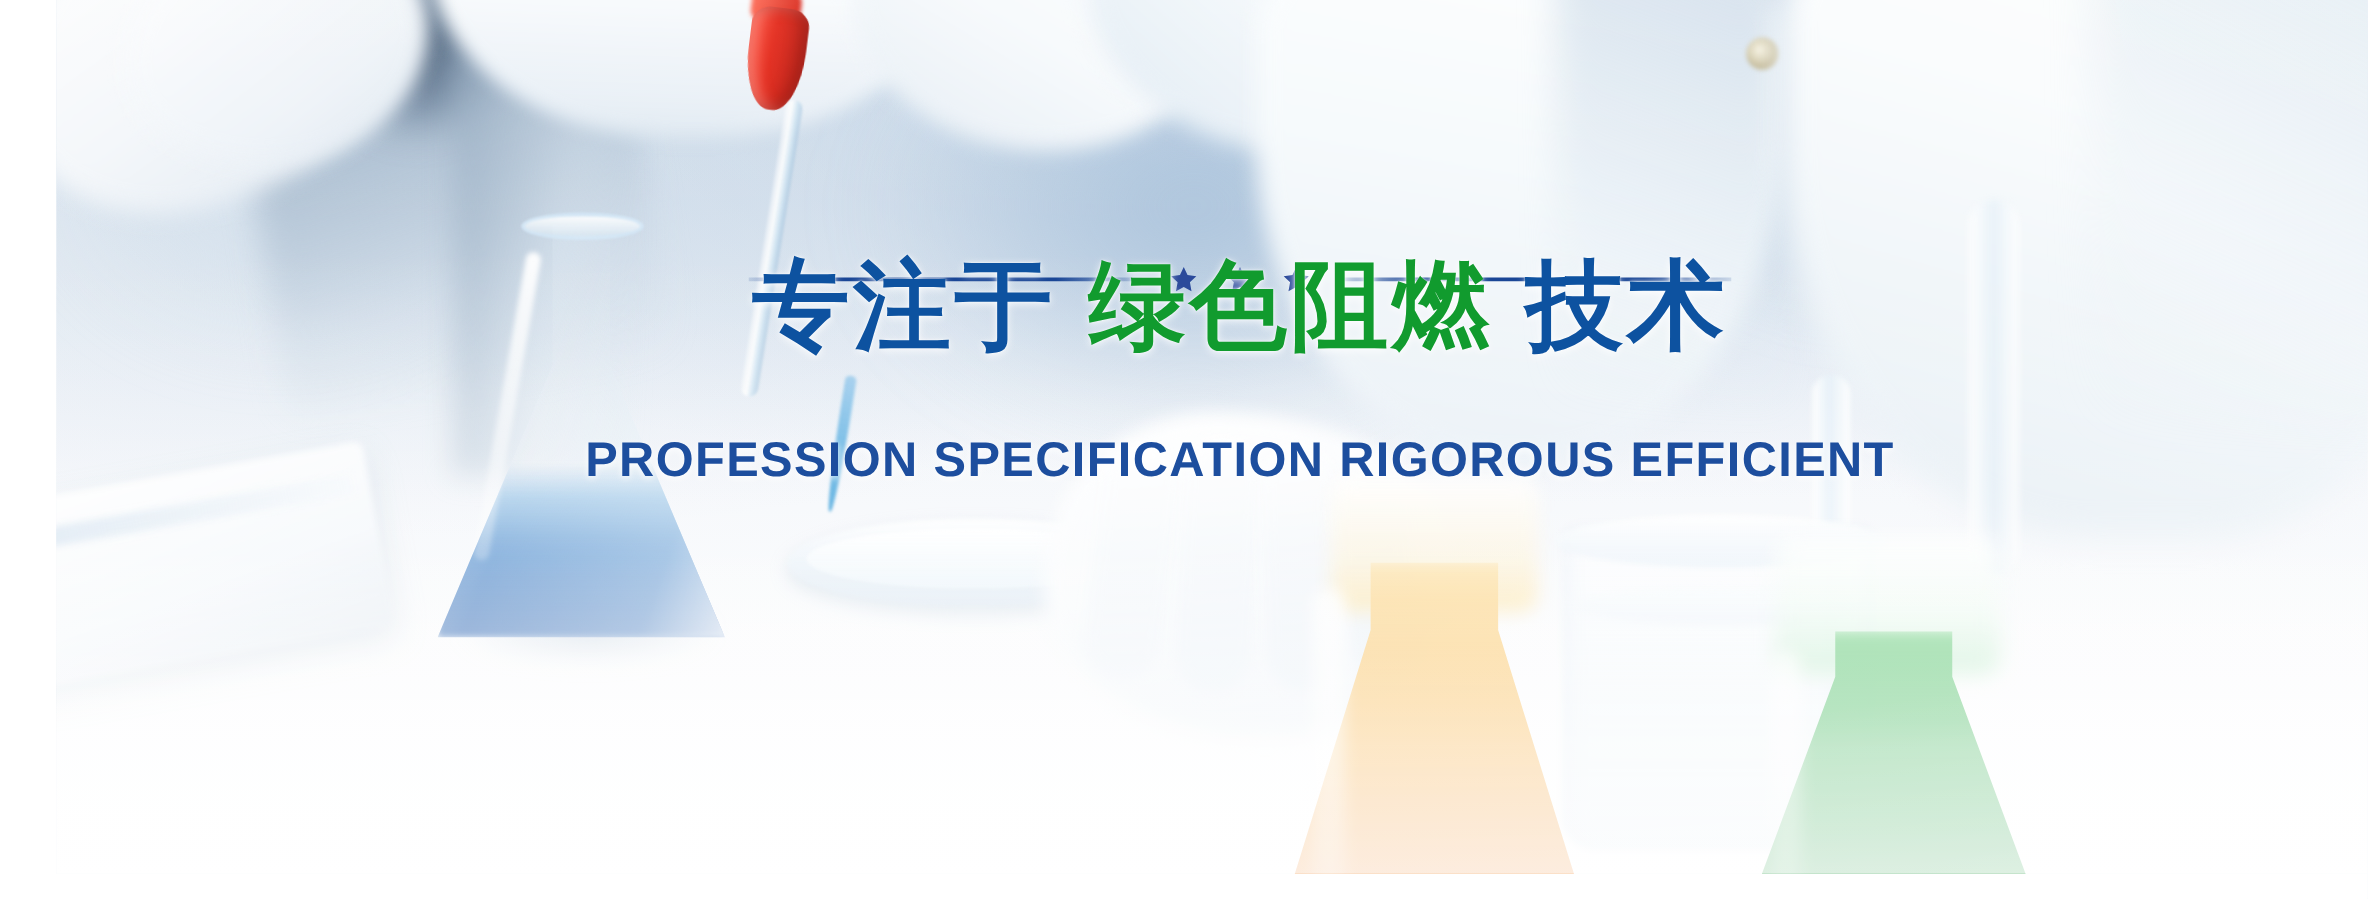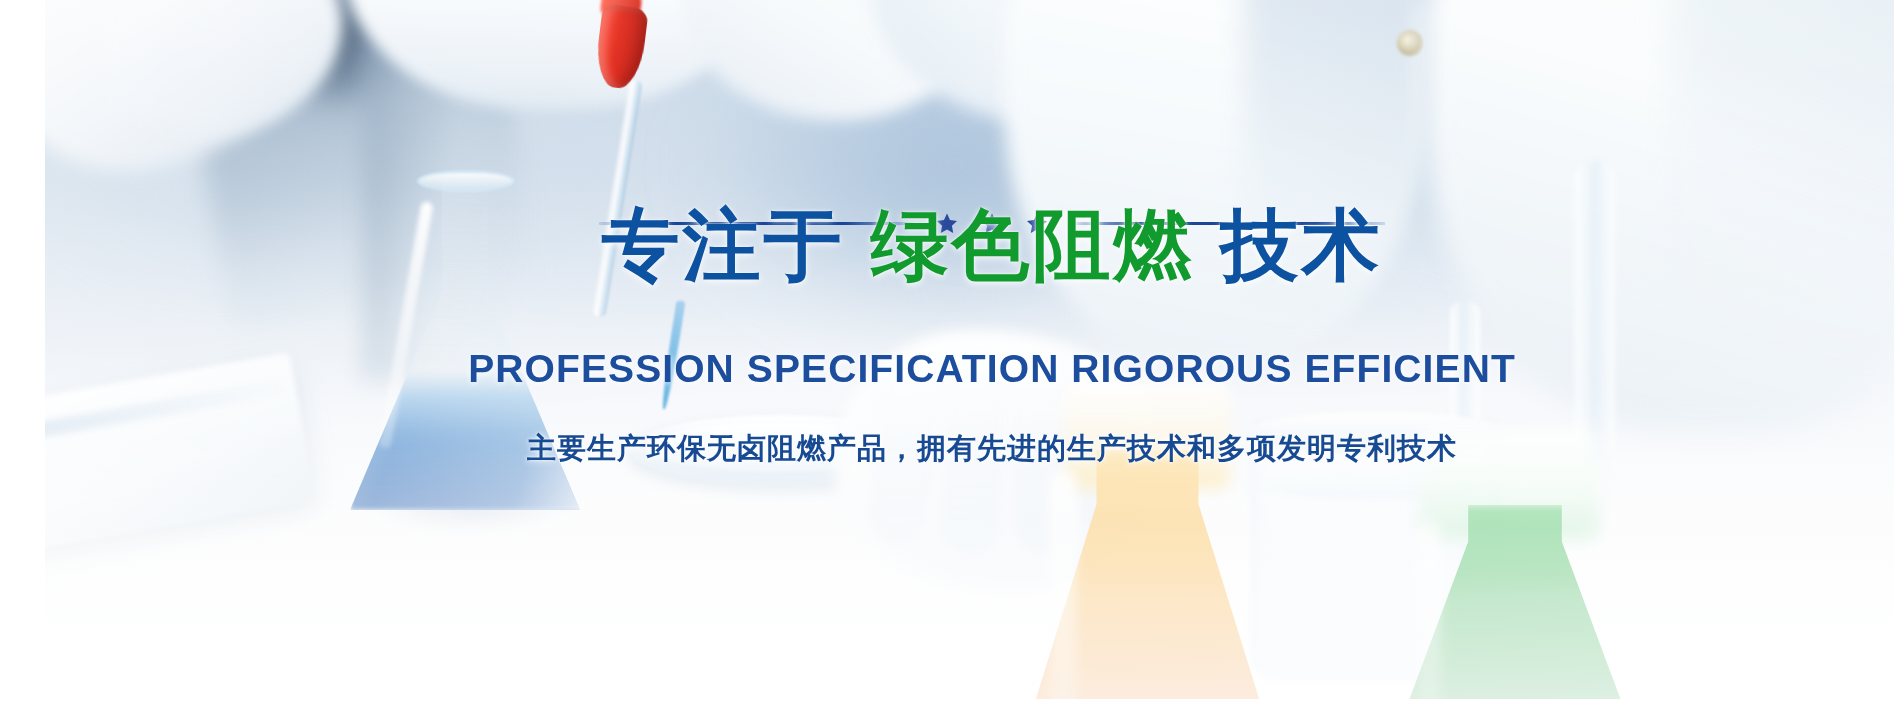--- a/index.html
+++ b/index.html
@@ -501,16 +501,15 @@
             </svg>
         </span>
       </span>
       <span class="rule"></span>
     </div>
 
     <h1 class="title"><span class="seg-blue">专注于</span><span class="gap"></span><span class="seg-green">绿色阻燃</span><span class="gap"></span><span class="seg-blue">技术</span></h1>
 
     <div class="subtitle-en">PROFESSION SPECIFICATION RIGOROUS EFFICIENT</div>
 
-    <div class="desc-cn">主要生产环保无卤阻燃产品，拥有先进的生产技术和多项发明专利技术</div>
 
   </div>
 </div>
 
 </body></html>

